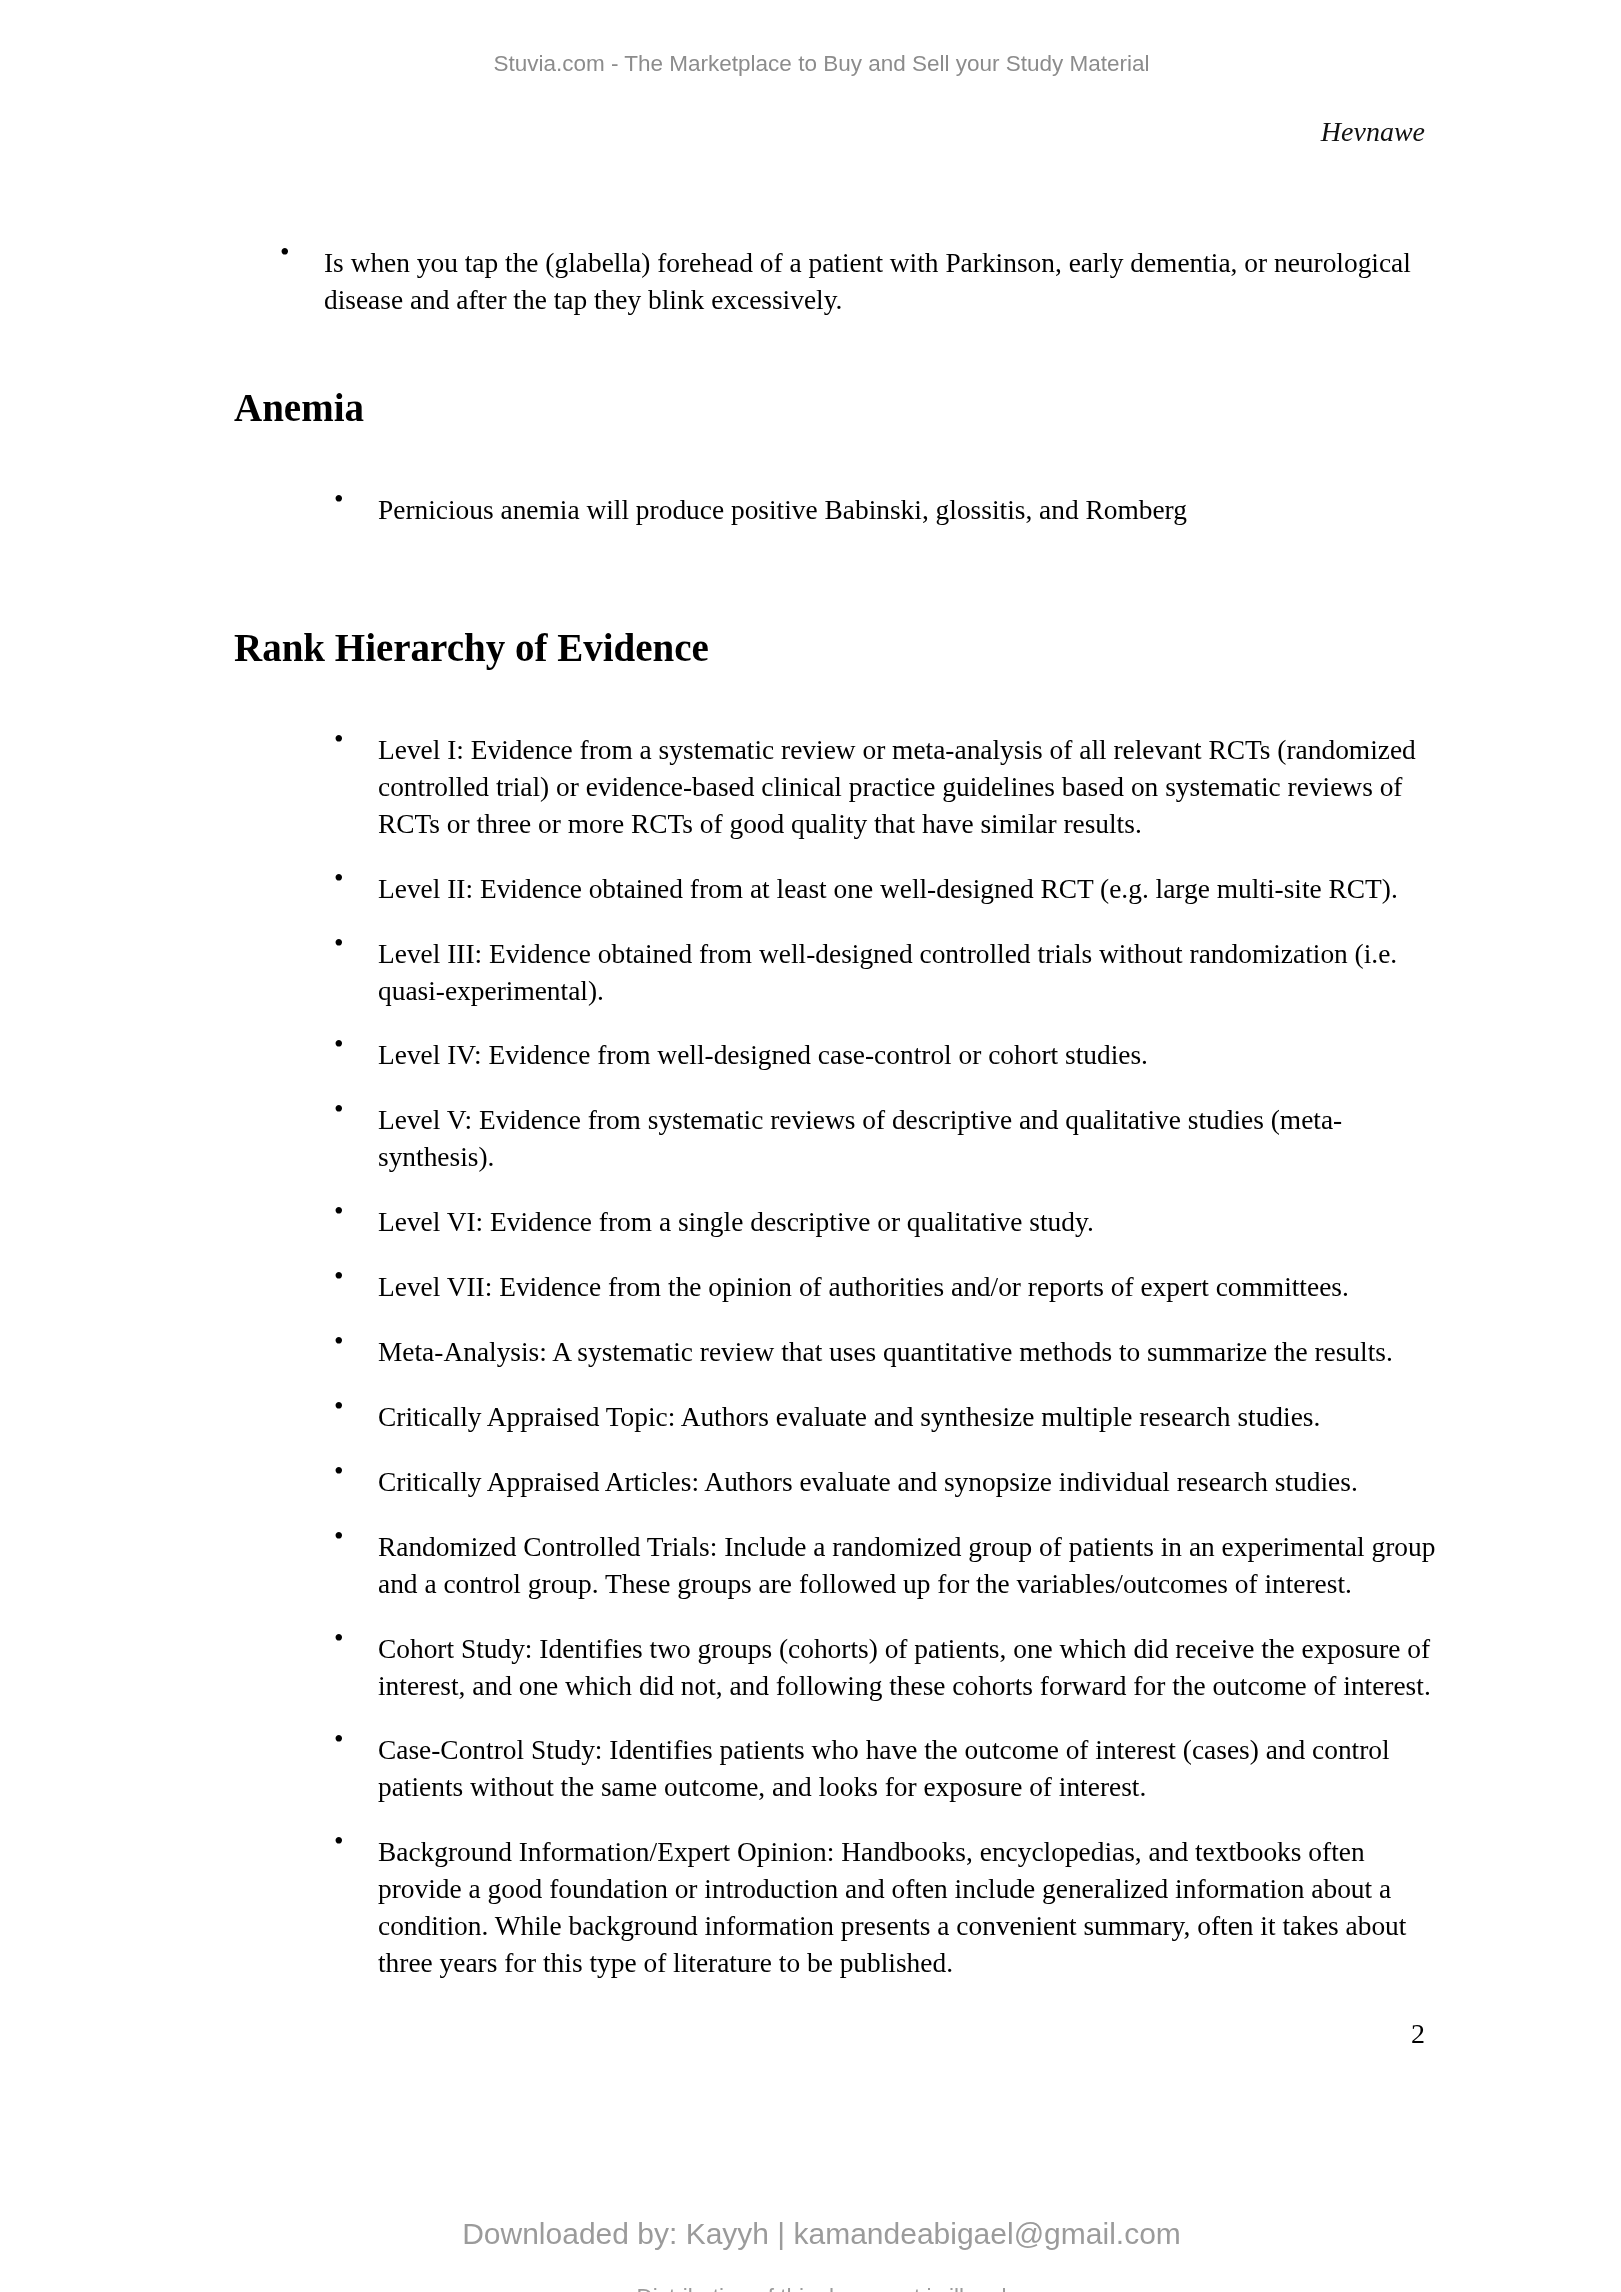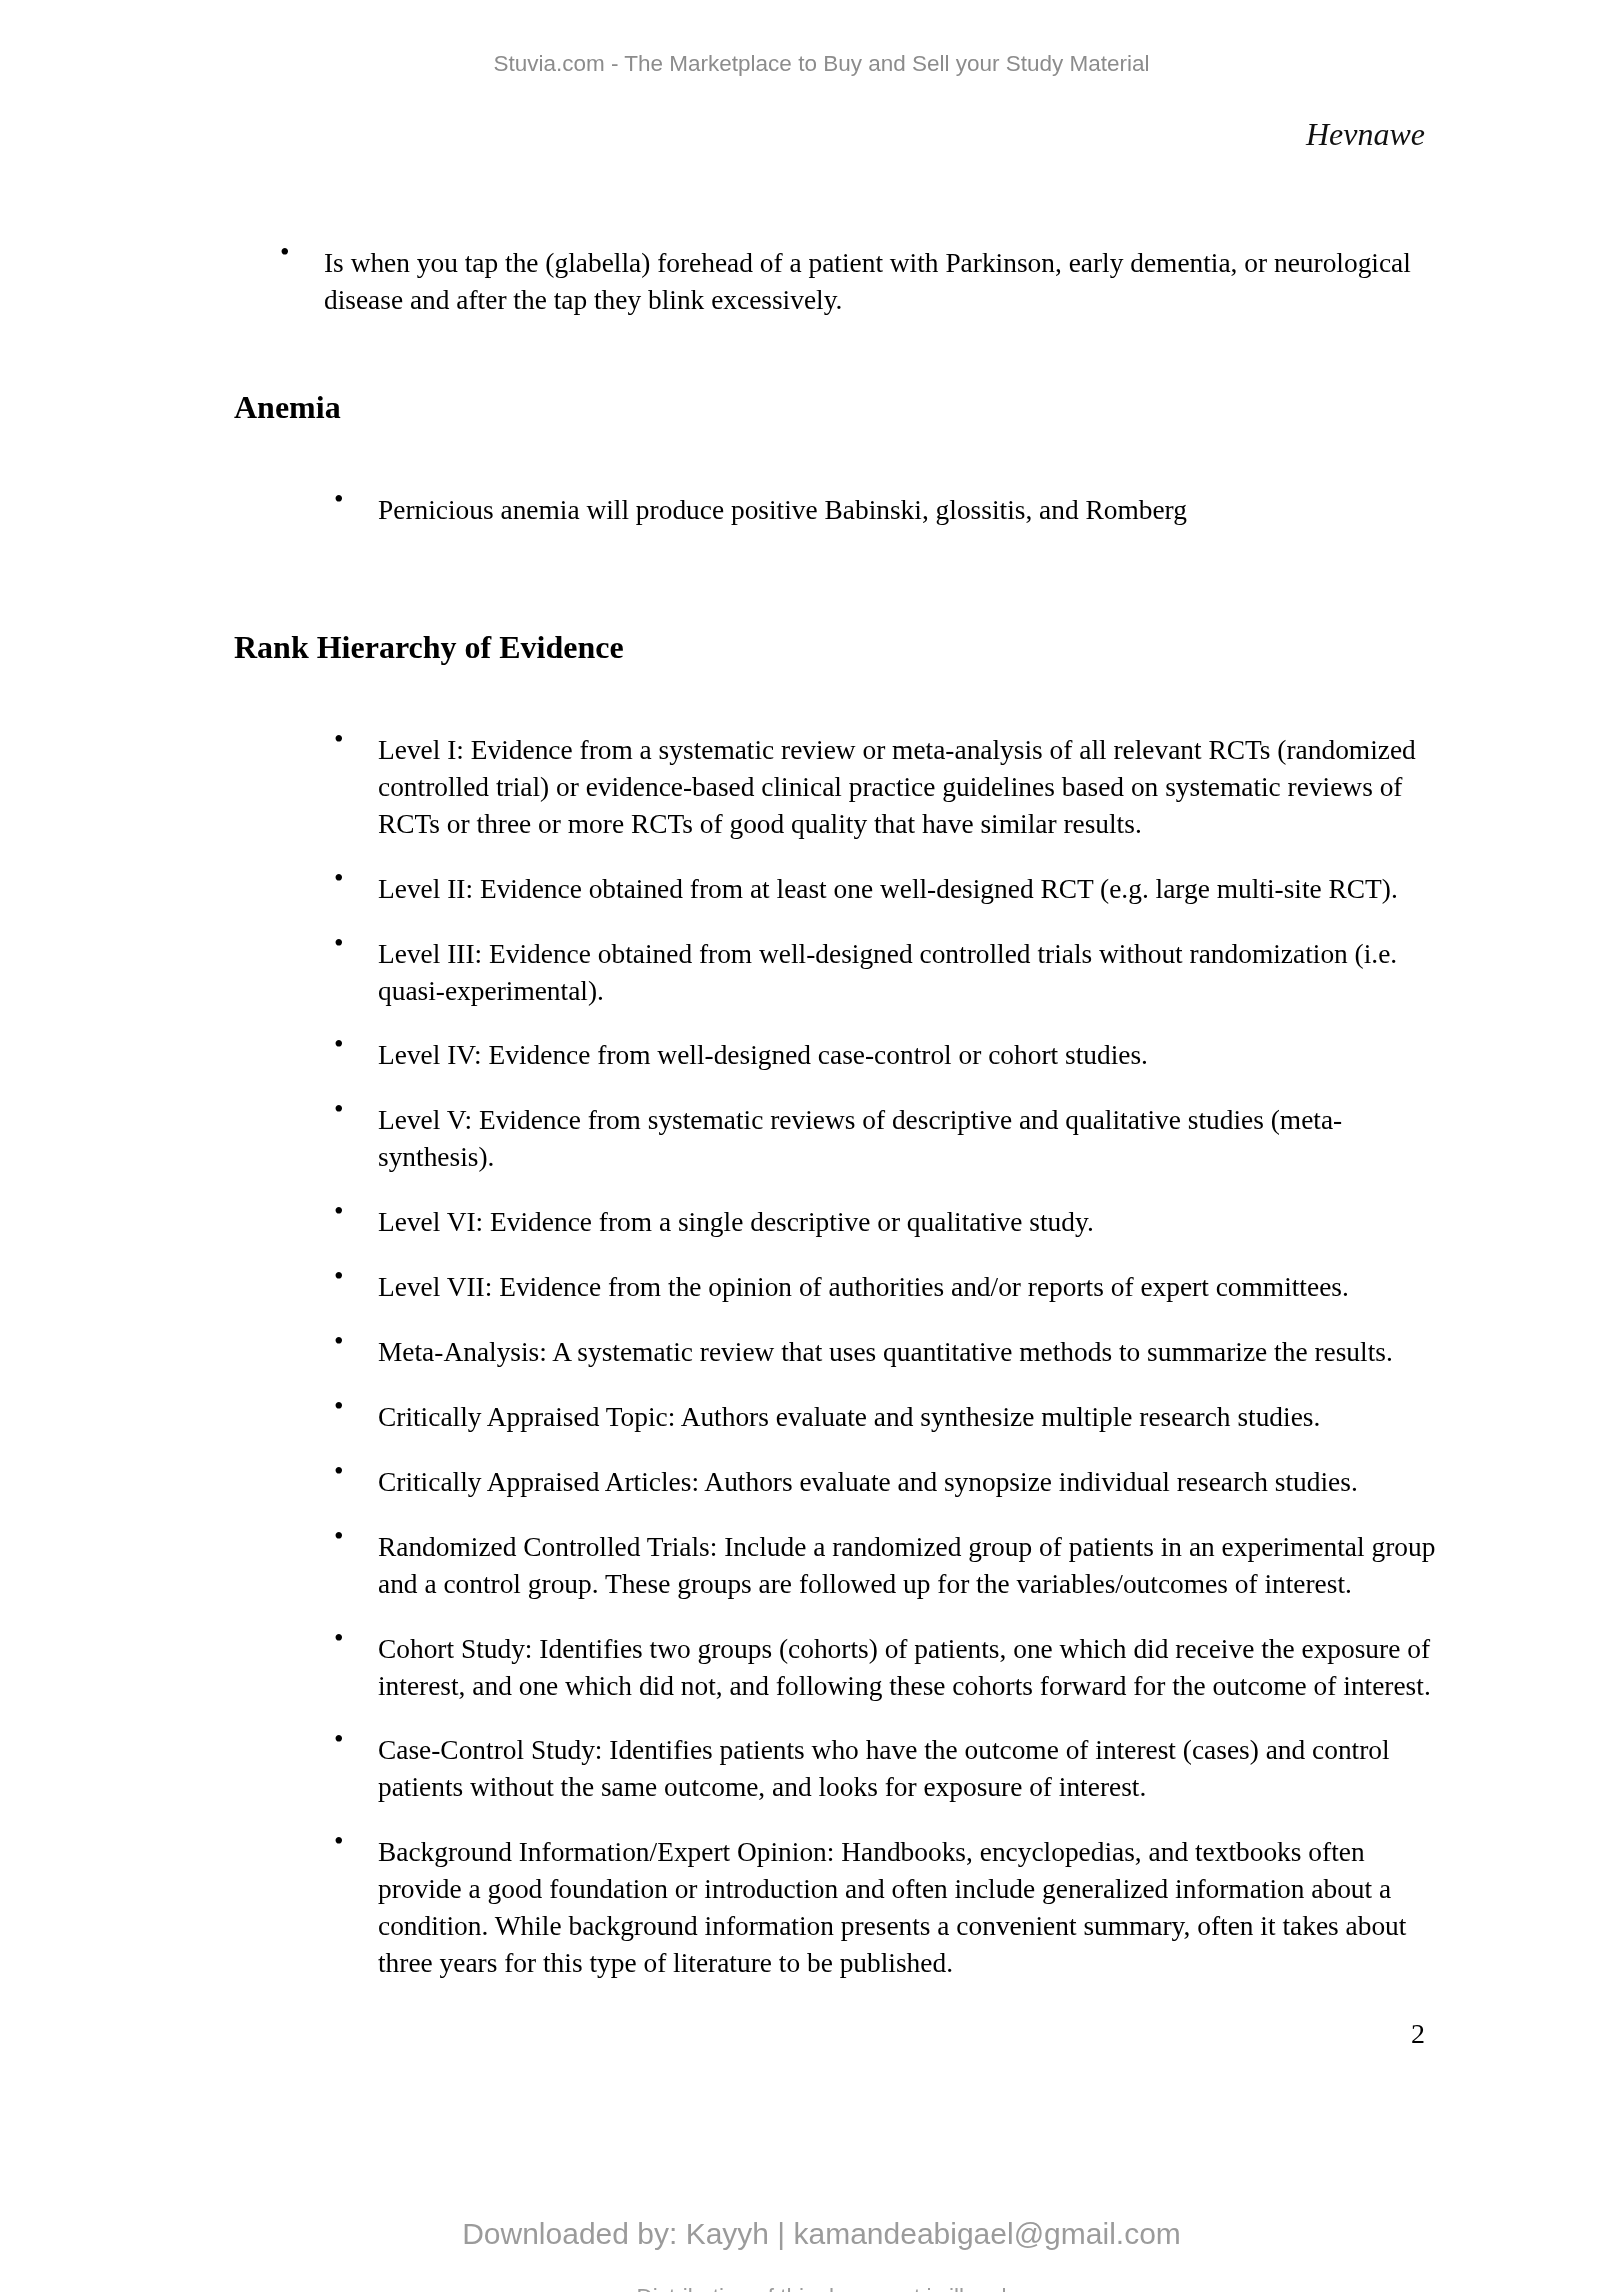--- a/index.html
+++ b/index.html
@@ -16,41 +16,41 @@
     background: #ffffff;
   }
   .site-header {
     position: absolute; top: 29px; left: 0; width: 100%;
     text-align: center;
     font-family: "Liberation Sans", "DejaVu Sans", sans-serif;
     font-size: 22.5px; color: #8c8c8c;
   }
   .author {
     position: absolute; top: 94px; right: 196px;
-    font-style: italic; font-size: 32px; color: #111111;
+    font-style: italic; font-size: 28px; color: #111111;
   }
   .content {
     position: absolute; top: 201px; left: 201px; width: 1274px;
     font-size: 27.4px; line-height: 37px;
   }
   ul { list-style: none; }
   ul.level-1 { margin-left: 44px; }
   ul.level-2 { margin-left: 98px; }
   li {
     position: relative;
     padding-left: 46px;
     margin-bottom: 5.9px;
   }
   li::before {
     content: "\2022";
     position: absolute; left: 2px; top: 0;
     font-size: 27.4px;
   }
   h2.section-heading {
-    font-size: 32px; font-weight: bold; line-height: 37px;
+    font-size: 39px; font-weight: bold; line-height: 37px;
     margin-top: 31px; margin-bottom: 33px;
   }
   h2.section-heading.spaced { margin-top: 61px; }
   .page-number {
     position: absolute; top: 1996px; right: 196px;
     font-size: 28px;
   }
   .page-footer {
     position: absolute; top: 2184px; left: 0; width: 100%;
     text-align: center;

